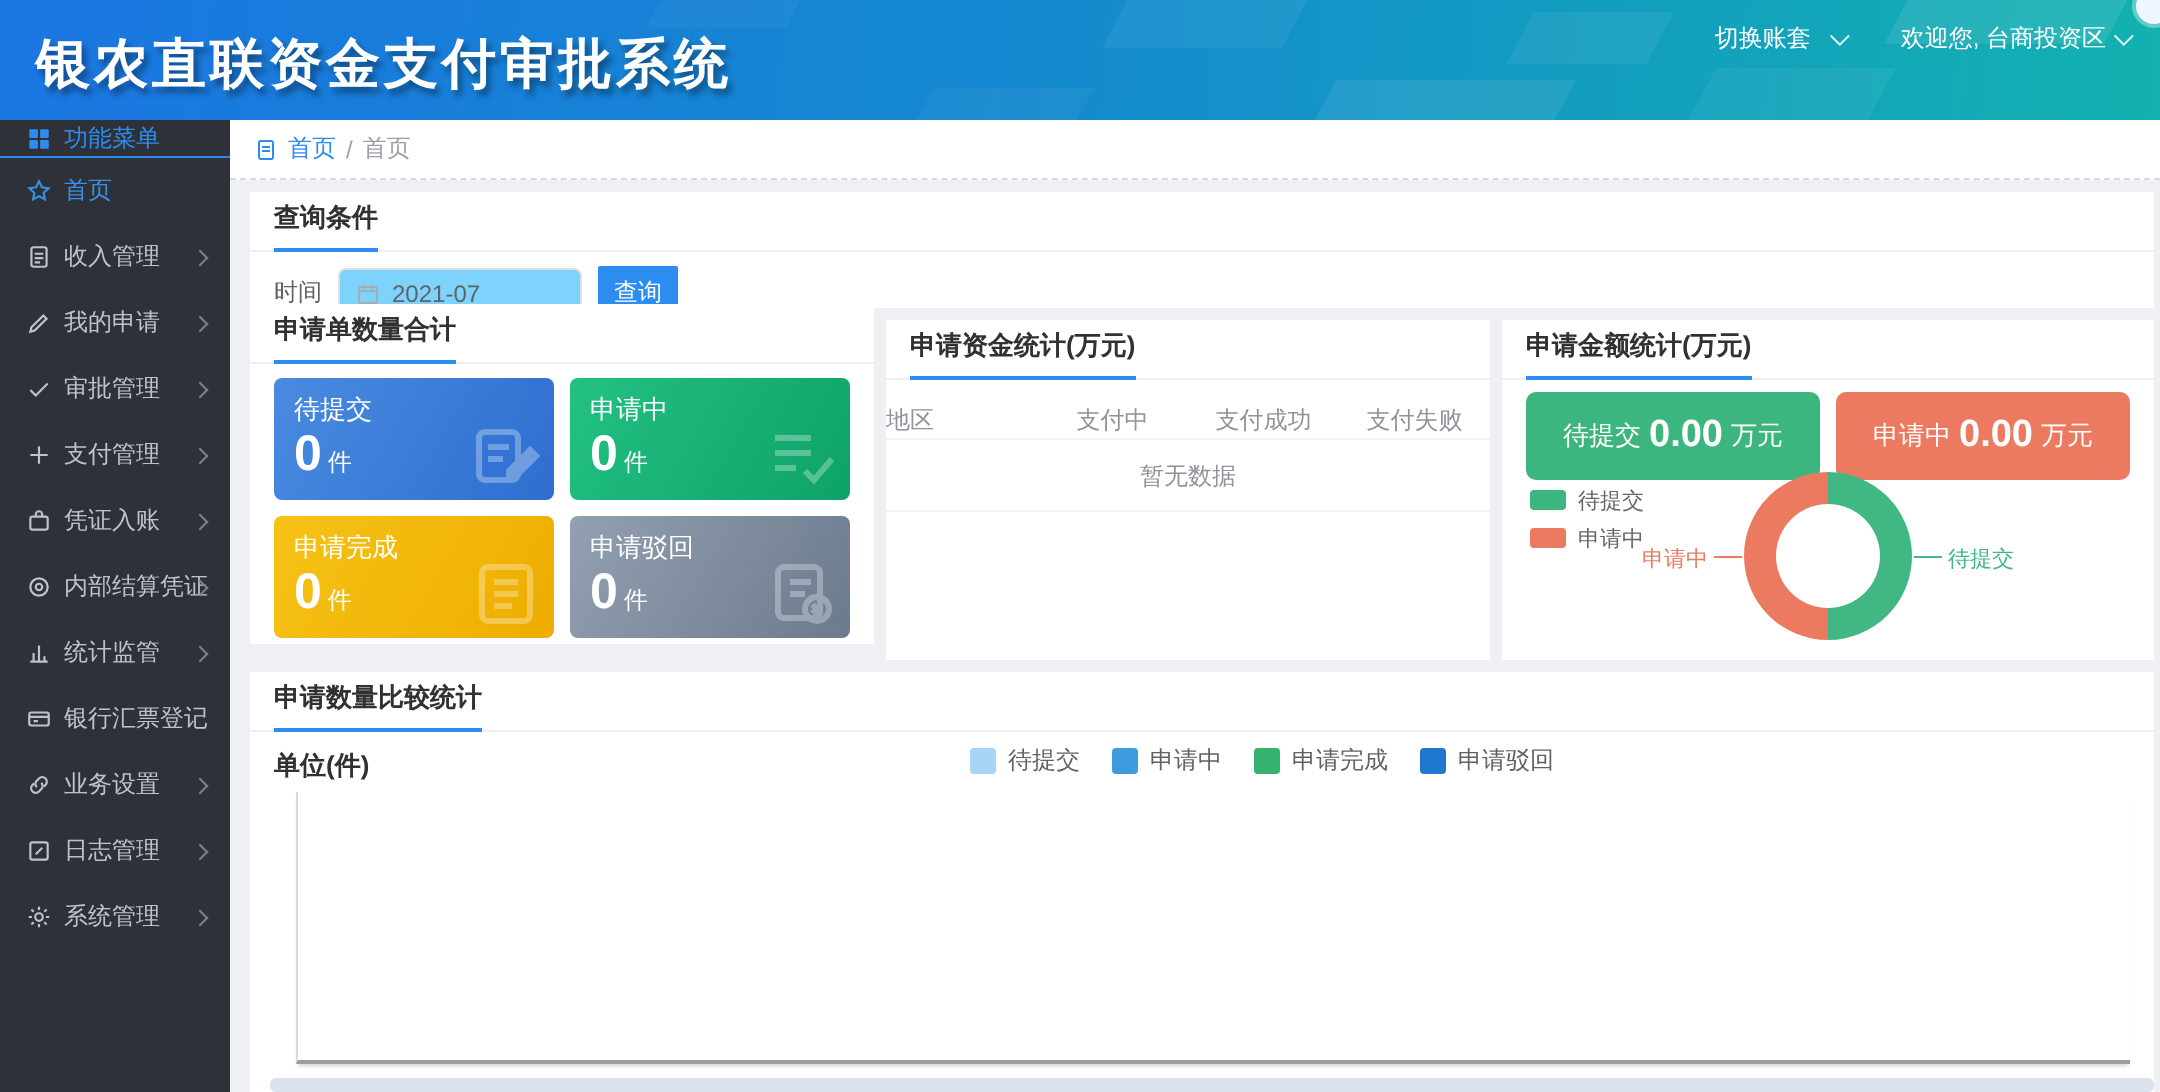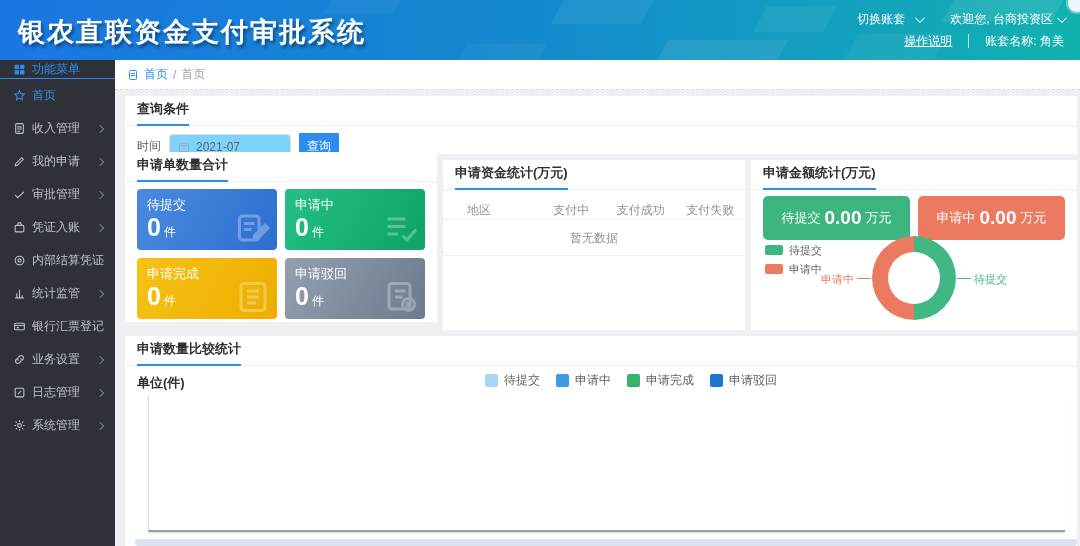--- a/index.html
+++ b/index.html
@@ -75,21 +75,21 @@
   .card .c-ico svg { width:36px; height:36px; }
   .card.c0 { background:linear-gradient(120deg,#4a8be0,#2d6ed0); }
   .card.c1 { background:linear-gradient(120deg,#23c084,#0ea268); }
   .card.c2 { background:linear-gradient(120deg,#f6c216,#eead00); }
   .card.c3 { background:linear-gradient(120deg,#93a0b0,#6c7a8e); }
 
   
   .panel.funds { left:443px; top:160px; width:302px; height:170px; }
   .f-head { display:flex; height:18px; margin-top:12px; border-bottom:1px solid #f0f2f5; }
   .f-head span { flex:1; font-size:12px; color:#909399; text-align:center; }
-  .f-head span:first-child { text-align:left; padding-left:24px; }
+  .f-head span:first-child { text-align:left; padding-left:0; }
   .f-empty { height:36px; line-height:36px; text-align:center; font-size:12px; color:#909399;
     border-bottom:1px solid #f0f2f5; }
 
   
   .panel.amount { left:751px; top:160px; width:326px; height:170px; overflow:hidden; }
   .a-btns { display:flex; gap:8px; padding:6px 12px 0; }
   .a-btn { flex:1; height:44px; border-radius:5px; color:#fff; display:flex; align-items:center;
     justify-content:center; gap:4px; cursor:pointer; }
   .a-btn .a-val { font-size:19px; font-weight:bold; }
   .a-btn .a-lab,.a-btn .a-unit { font-size:13px; }
@@ -139,25 +139,20 @@
   <div class="app-title">银农直联资金支付审批系统</div>
   <div class="hdr-right">
     <div class="hdr-row">
       <span class="hdr-link">切换账套</span>
       <span class="chev"></span>
       <span class="hdr-group">
         <span class="hdr-link">欢迎您, 台商投资区</span>
         <span class="chev"></span>
       </span>
     </div>
-    <div class="hdr-row">
-      <span class="hdr-link u">操作说明</span>
-      <span class="hdr-sep"></span>
-      <span>账套名称: 角美</span>
-    </div>
   </div>
 </div>
 
 <div class="sidebar">
   <div class="menu-head">
     <span class="s-ico">
       <svg viewBox="0 0 24 24" fill="#2d8cf0">
           <rect x="3" y="3" width="8" height="8" rx="1"></rect>
           <rect x="13" y="3" width="8" height="8" rx="1"></rect>
           <rect x="3" y="13" width="8" height="8" rx="1"></rect>
@@ -194,20 +189,29 @@
     <span>我的申请</span>
     <span class="s-arrow"></span>
   </div>
   <div class="s-item">
     <span class="s-ico">
         <svg viewBox="0 0 24 24" fill="none" stroke="currentColor" stroke-width="2">
           <path d="M4 13l5 5L20 7"></path>
         </svg>
       </span>
     <span>审批管理</span>
+    <span class="s-arrow"></span>
+  </div>
+  <div class="s-item">
+    <span class="s-ico">
+        <svg viewBox="0 0 24 24" fill="none" stroke="currentColor" stroke-width="2">
+          <path d="M12 4v16M4 12h16"></path>
+        </svg>
+      </span>
+    <span>支付管理</span>
     <span class="s-arrow"></span>
   </div>
   <div class="s-item">
     <span class="s-ico">
         <svg viewBox="0 0 24 24" fill="none" stroke="currentColor" stroke-width="2">
           <rect x="4" y="8" width="16" height="12" rx="2"></rect>
           <path d="M9 8V6a3 3 0 0 1 6 0v2"></path>
         </svg>
       </span>
     <span>凭证入账</span>

